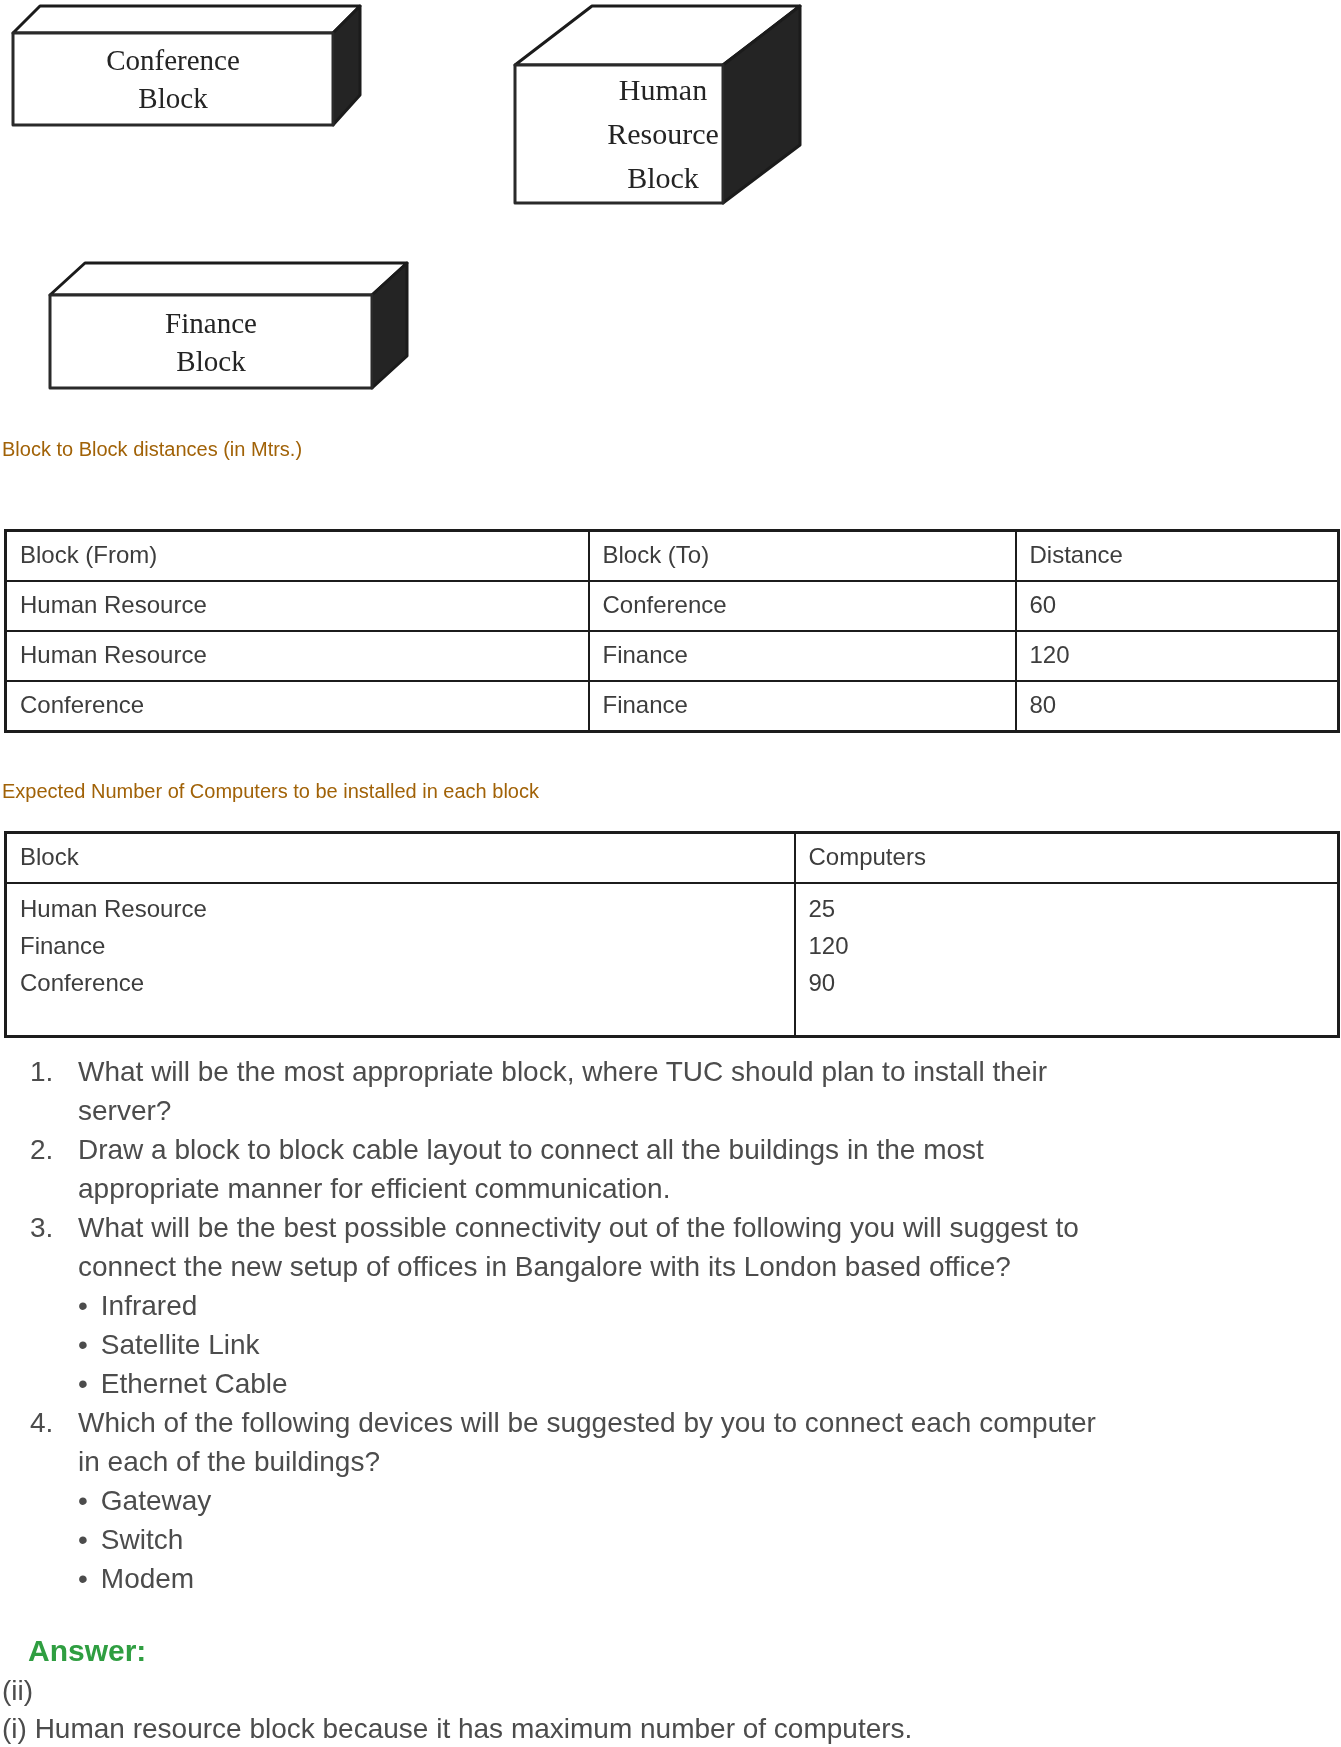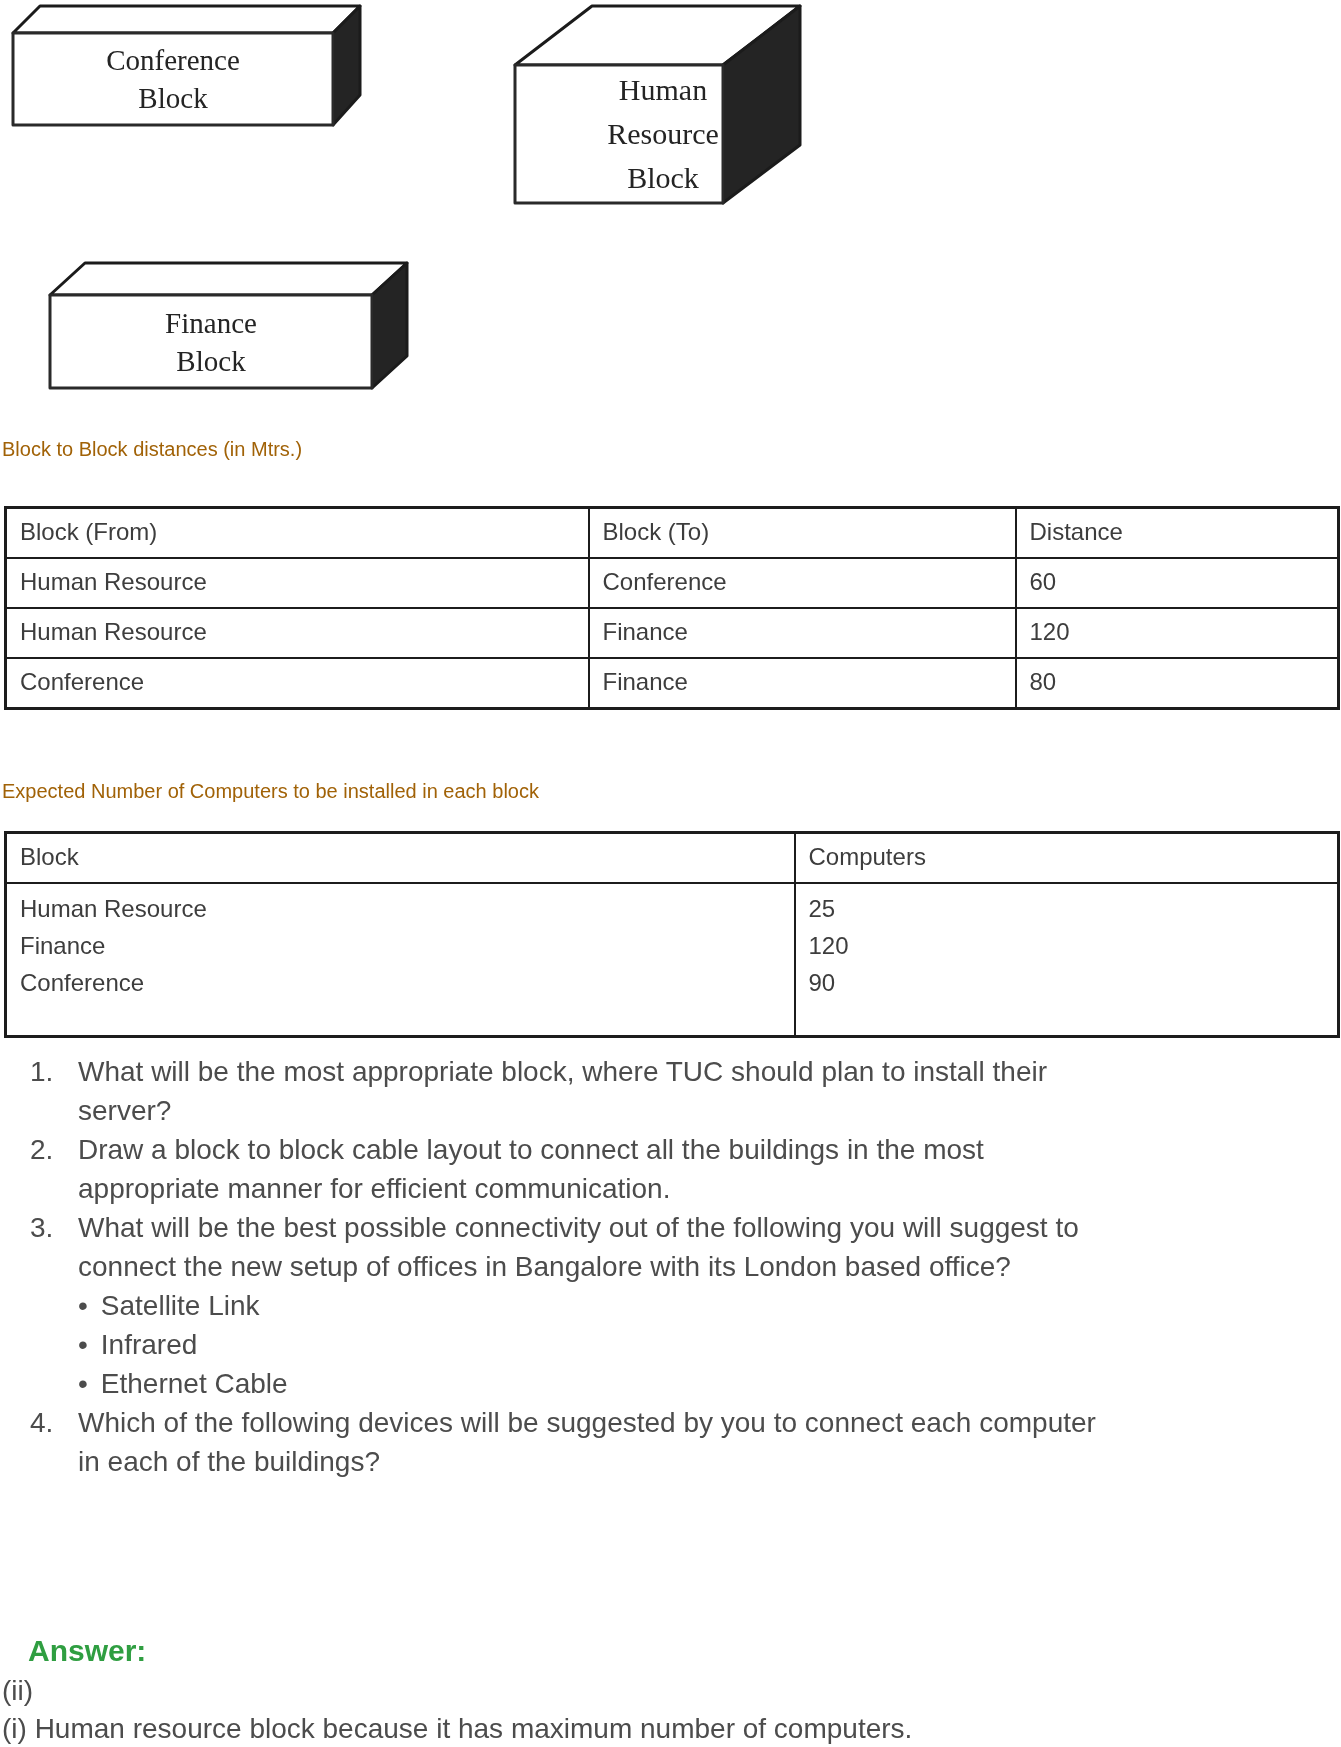--- a/index.html
+++ b/index.html
@@ -27,21 +27,21 @@
   .heading { position:absolute; left:2px; font-size:20px; color:#a16207; }
   .heading.h1 { top:438px; }
   .heading.h2 { top:780px; }
 
   
   table.tbl {
     position:absolute; left:4px; width:1333px;
     border-collapse:collapse; table-layout:fixed;
     border:3px solid #1c1c1c;
   }
-  table.tbl1 { top:506px; }
+  table.tbl1 { top:529px; }
   table.tbl2 { top:831px; }
   .tbl th, .tbl td {
     border:2px solid #1c1c1c; font-weight:400; text-align:left;
     font-size:24px; line-height:28px; color:#3d3d3d;
     padding:9px 12px 11px 13px; vertical-align:top;
   }
   .tbl2 td.multi { white-space:pre-line; line-height:37px; height:134px; padding-top:6px; }
 
   
   .questions {
@@ -162,34 +162,45 @@
 appropriate manner for efficient communication.</div>
     </div>
 
     <div class="q">
       <span class="qnum">3.</span>
       <div class="qtext">What will be the best possible connectivity out of the following you will suggest to
 connect the new setup of offices in Bangalore with its London based office?</div>
     </div>
     <div class="opts">
       <div class="opt">
+        <span class="bullet">•</span><span>Infrared</span>
+      </div>
+      <div class="opt">
         <span class="bullet">•</span><span>Satellite Link</span>
-      </div>
-      <div class="opt">
-        <span class="bullet">•</span><span>Infrared</span>
       </div>
       <div class="opt">
         <span class="bullet">•</span><span>Ethernet Cable</span>
       </div>
     </div>
 
     <div class="q">
       <span class="qnum">4.</span>
       <div class="qtext">Which of the following devices will be suggested by you to connect each computer
 in each of the buildings?</div>
+    </div>
+    <div class="opts">
+      <div class="opt">
+        <span class="bullet">•</span><span>Gateway</span>
+      </div>
+      <div class="opt">
+        <span class="bullet">•</span><span>Switch</span>
+      </div>
+      <div class="opt">
+        <span class="bullet">•</span><span>Modem</span>
+      </div>
     </div>
 
   </div>
 
   <div class="answer">
     <div class="answer-label">Answer:</div>
     <div>(ii)</div>
     <div>(i) Human resource block because it has maximum number of computers.</div>
   </div>
 

